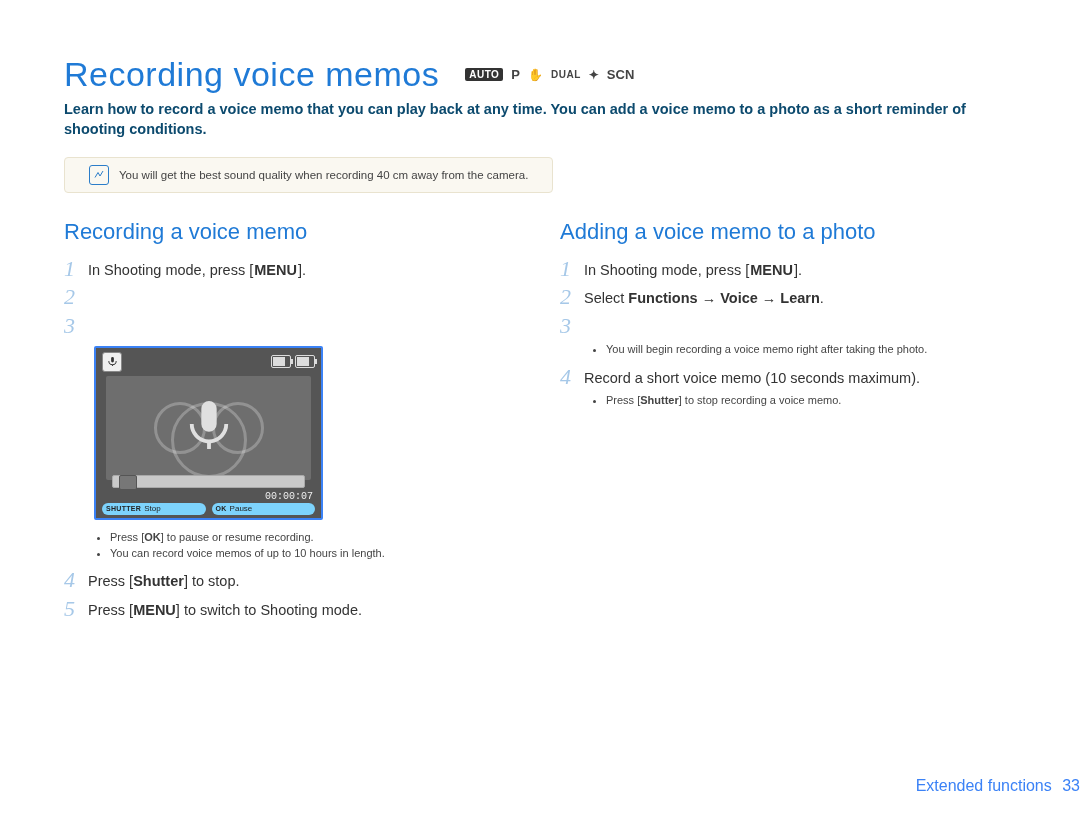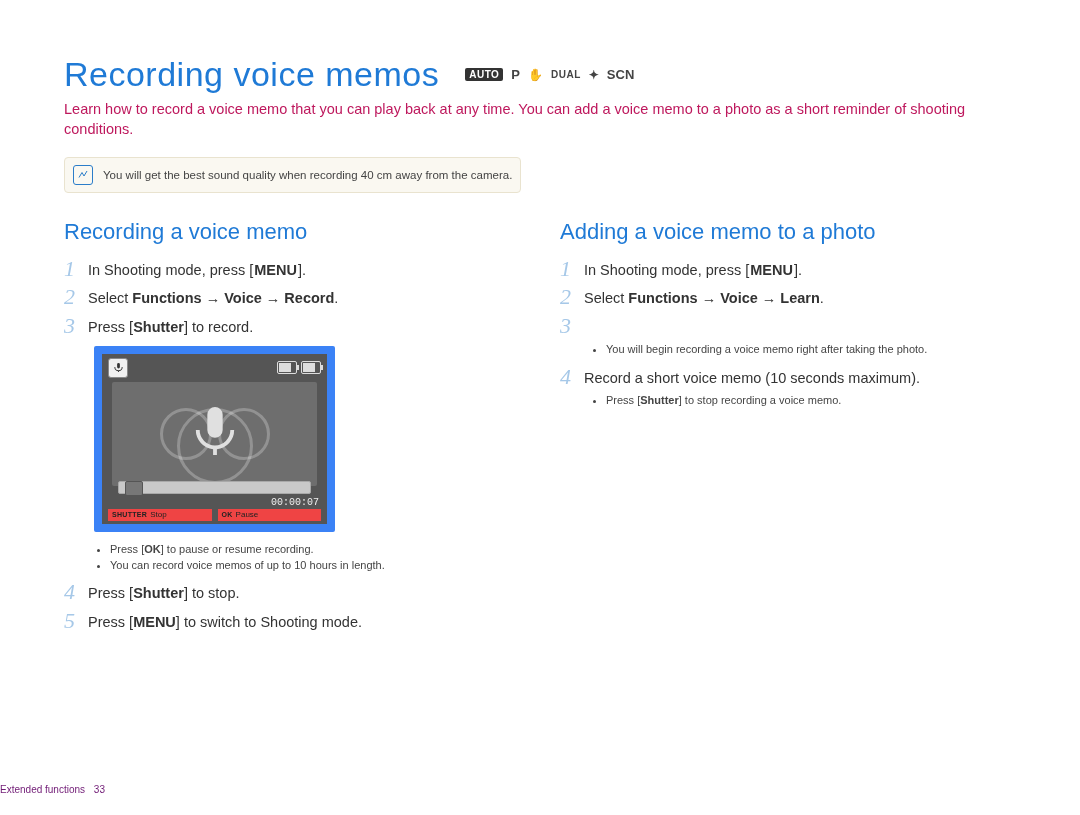--- a/index.html
+++ b/index.html
@@ -48,32 +48,32 @@
     padding: 1px 4px;
     border-radius: 2px;
     letter-spacing: 0.5px;
   }
   .mode-p { font-size: 13px; font-weight: 700; }
   .mode-dual { font-size: 10px; letter-spacing: 0.5px;}
   .mode-scn { font-size: 13px; font-weight: 700; }
   .intro {
     font-size: 14.5px;
     line-height: 1.35;
-    color: #be185d;
+    color: #0c4a6e;
     margin: 0 0 18px 0;
     max-width: 960px;
-    font-weight: 400;
+    font-weight: 700;
   }
   .tip-box {
     display: inline-flex;
     align-items: center;
     background: #faf8f1;
     border: 1px solid #e9e3cf;
     border-radius: 4px;
-    padding: 7px 8px;
+    padding: 7px 24px;
     margin-bottom: 26px;
     font-size: 11.5px;
     color: #444;
     font-weight: 300;
   }
   .tip-icon {
     display: inline-flex;
     align-items: center;
     justify-content: center;
     width: 18px;
@@ -138,21 +138,21 @@
   ul.bullets li b { font-weight: 700; }
 
   
   .cam-wrap {
     margin: 8px 0 10px 30px;
     width: 225px;
   }
   .cam {
     width: 225px;
     height: 170px;
-    border: 8px solid #3b82f6;
+    border: 2px solid #3b82f6;
     background: #555;
     position: relative;
     border-radius: 2px;
     overflow: hidden;
   }
   .cam-top {
     position: absolute;
     top: 4px;
     left: 6px;
     right: 6px;
@@ -208,39 +208,39 @@
     position:absolute; right: 8px; bottom: 16px;
     font-family: "Courier New", monospace;
     font-size: 10px;
     color: #eee;
   }
   .cam-btns {
     position:absolute; left:6px; right:6px; bottom:3px;
     display:flex; gap:6px;
   }
   .cam-btn {
-    background:#ef4444;
+    background:#7dd3fc;
     height: 12px;
-    border-radius: 0;
+    border-radius: 6px;
     display:flex; align-items:center;
     padding: 0 4px;
     font-size: 8px;
     color:#222;
     flex:1;
   }
   .cam-btn .lab { font-weight:700; font-size:7px; letter-spacing:0.3px; margin-right:3px;}
   .cam-btn .txt { font-weight:400; }
 
   .footer {
     position: absolute;
     bottom: 20px;
     left: 0; right: 0;
-    text-align: left;
-    font-size: 10px;
-    color: #701a75;
+    text-align: right;
+    font-size: 16px;
+    color: #3b82f6;
     font-weight: 300;
   }
   .footer .pn { margin-left: 6px; }
 
   
   .mode-hand { font-size: 12px; }
 </style>
 </head>
 <body>
 
@@ -276,30 +276,24 @@
 
       <div class="step">
         <div class="step-num">1</div>
         <div class="step-body">
           <span>In Shooting mode, press [</span><span class="kbd">MENU</span><span>].</span>
         </div>
       </div>
 
       <div class="step">
         <div class="step-num">2</div>
-        <div class="step-body">
-          <span>Select </span><b>Functions</b><span> → </span><b>Voice</b><span> → </span><b>Record</b><span>.</span>
-        </div>
       </div>
 
       <div class="step">
         <div class="step-num">3</div>
-        <div class="step-body">
-          <span>Press [</span><b>Shutter</b><span>] to record.</span>
-        </div>
       </div>
 
       <div class="cam-wrap">
         <div class="cam">
           <div class="cam-top">
             <div class="mic-sq">
               <svg viewBox="0 0 24 24">
                   <path d="M12 2a3 3 0 0 0-3 3v6a3 3 0 1 0 6 0V5a3 3 0 0 0-3-3zm7 9a7 7 0 0 1-14 0H3a9 9 0 0 0 8 8.94V22h2v-2.06A9 9 0 0 0 21 11h-2z"></path>
                 </svg>
             </div>

